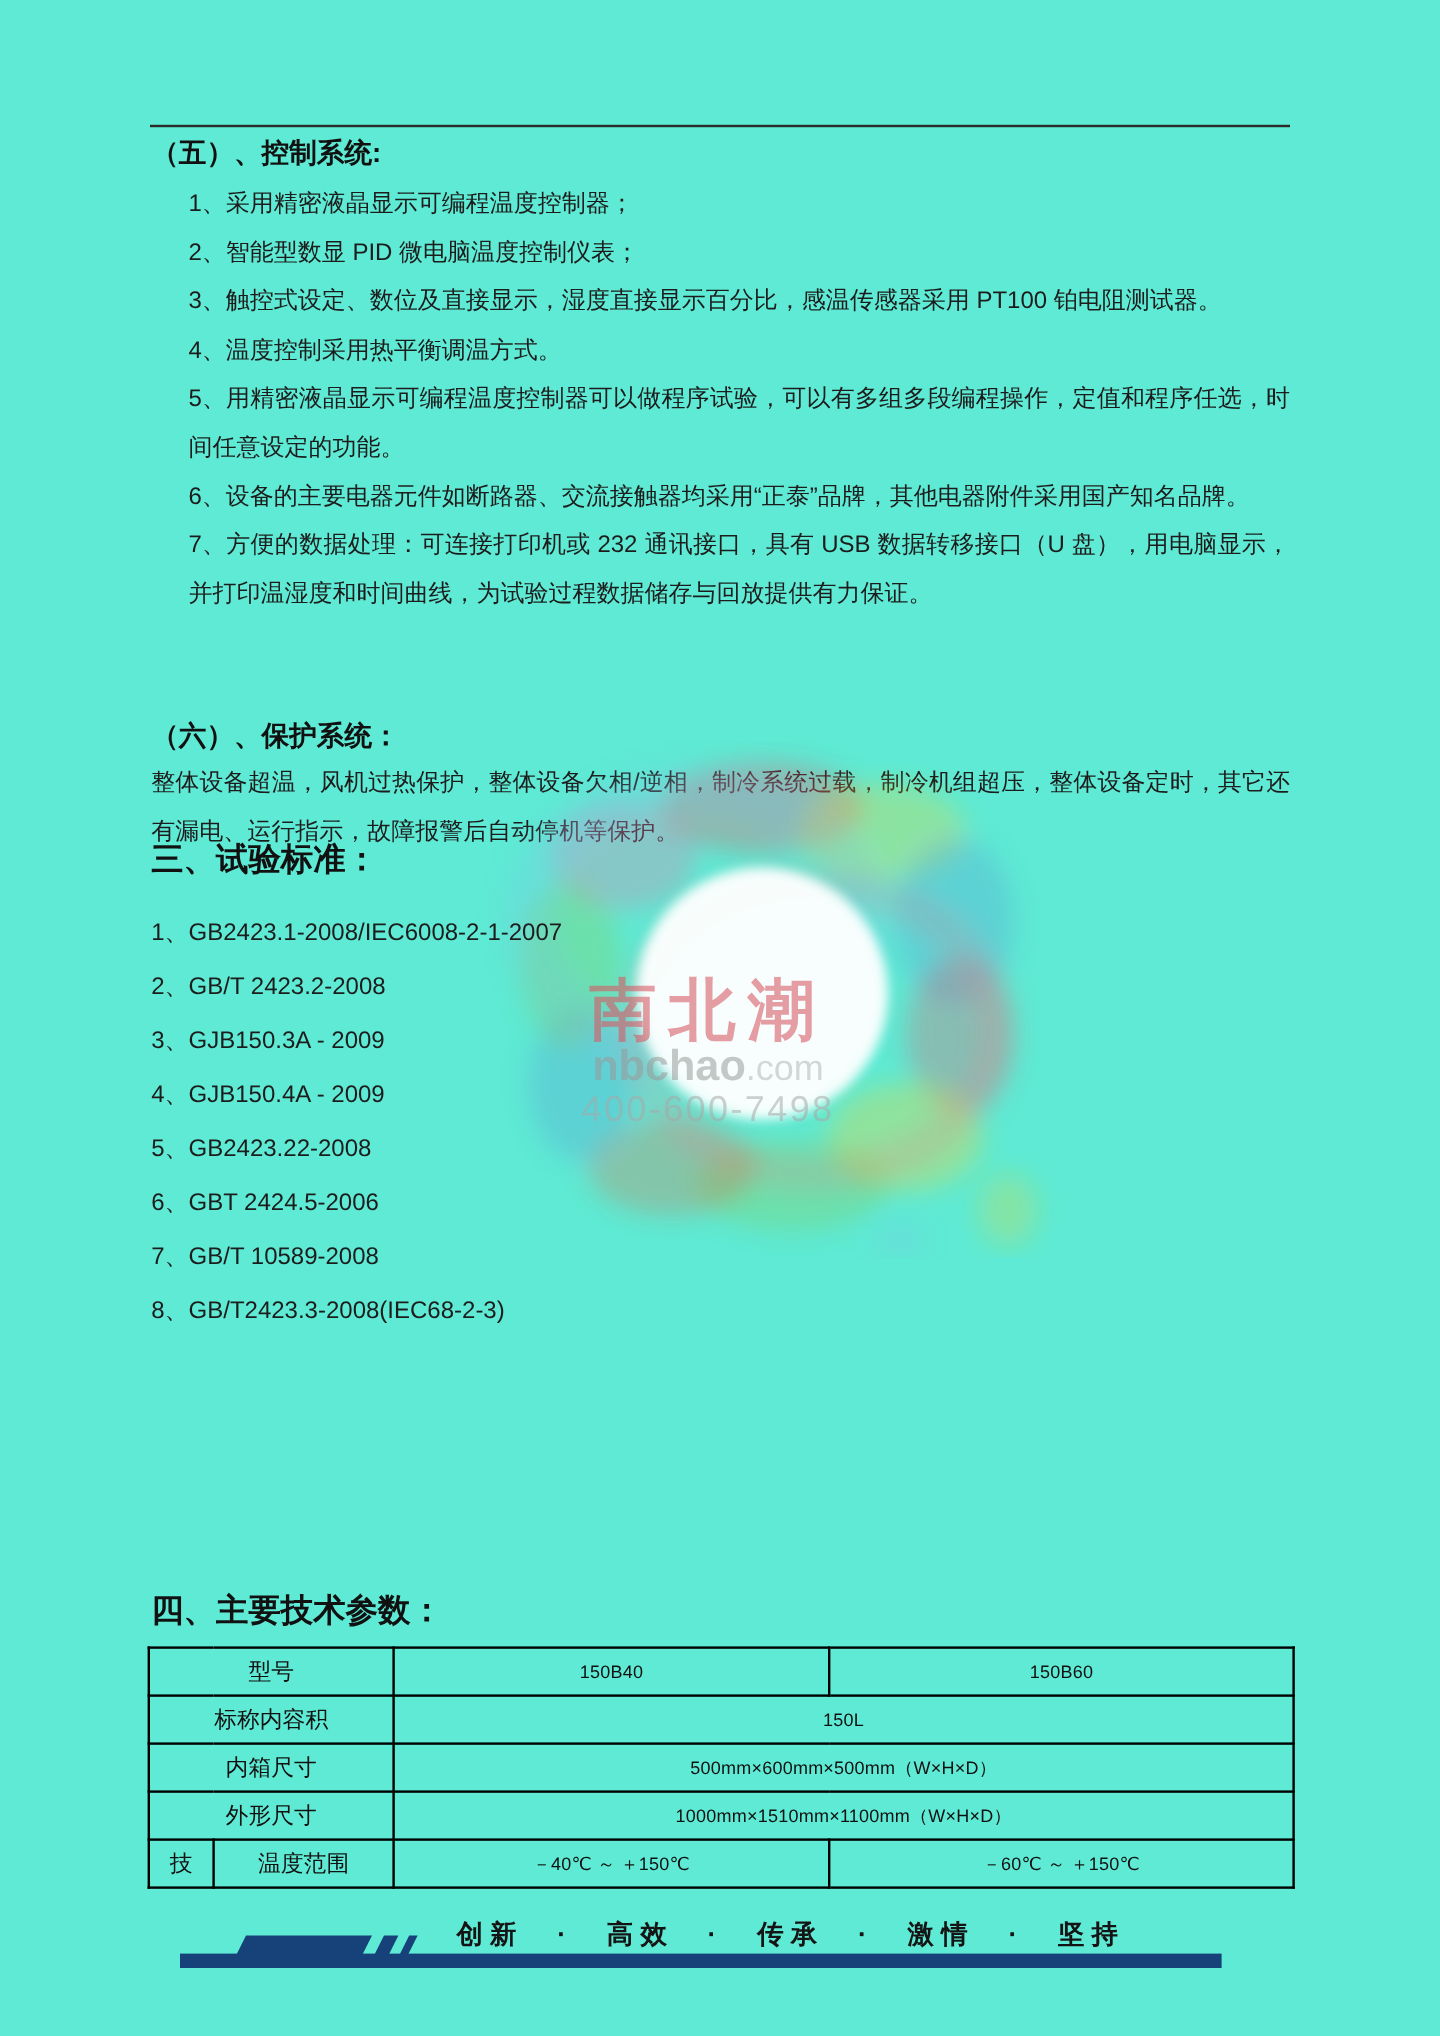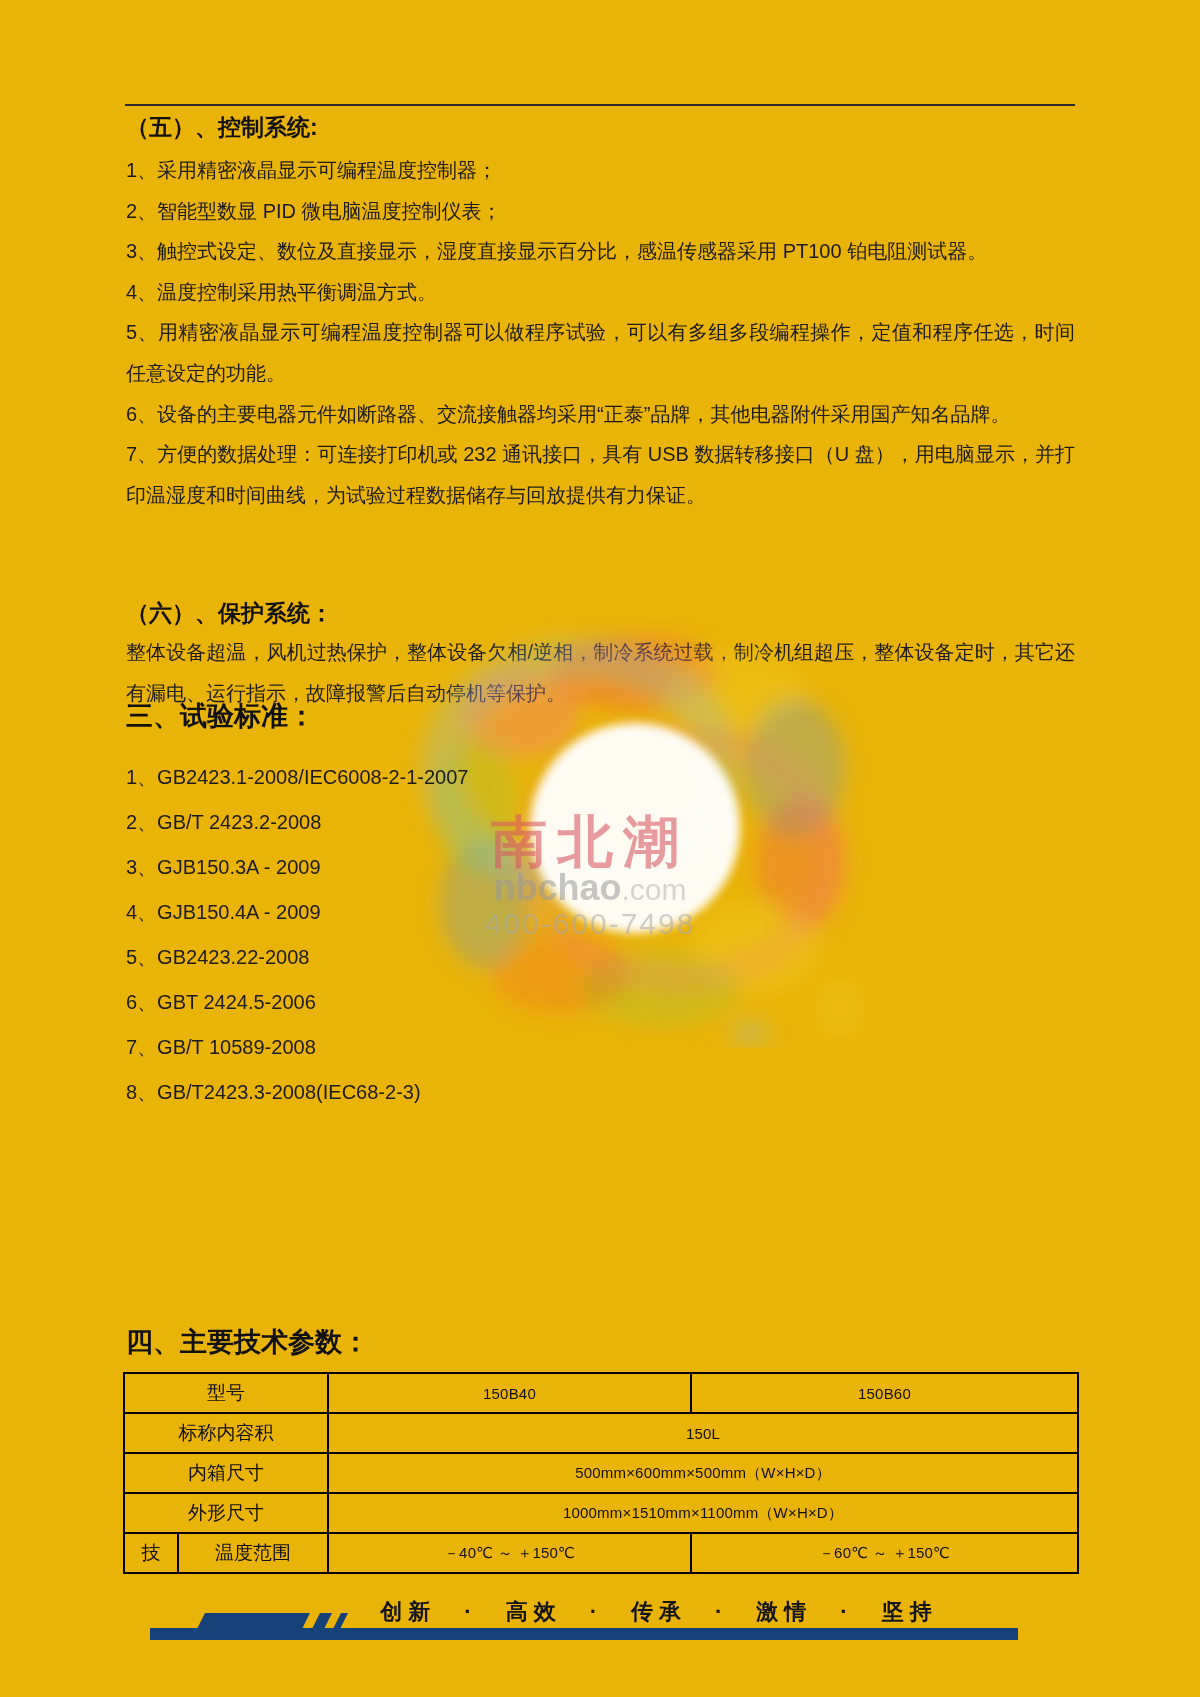--- a/index.html
+++ b/index.html
@@ -1,19 +1,19 @@
 <!DOCTYPE html>
 <html><head>
 <meta charset="utf-8">
 <style>
   html,body{margin:0;padding:0;background:#ffffff;}
   .page{
     position:relative;
     width:1200px;height:1697px;
-    background:#eab308;
+    background:#5eead4;
     font-family:"Liberation Sans","DejaVu Sans",sans-serif;
     color:#1a1a1a;
     overflow:hidden;
   }
   .top-rule{
     position:absolute;left:125px;top:104px;width:950px;height:2px;
     background:#2b2b2b;
   }
   .sec{position:absolute;left:126px;width:949px;}
   .h-sub{
@@ -22,21 +22,21 @@
   }
   .h-big{
     font-size:27px;font-weight:bold;color:#111;
     line-height:36px;margin:0;
   }
   .para{
     font-size:20px;line-height:40.6px;margin:0;
     text-align:justify;color:#1c1c1c;
   }
   .sec5{top:112px;}
-  .sec5 .para-group{margin-top:8px;}
+  .sec5 .para-group{margin-top:8px;margin-left:31px;}
   .sec6{top:598px;}
   .sec6 .para{margin-top:4px;}
   .sec3-head{top:698px;}
   .standards{top:755px;z-index:2;}
   .standards .std-item{
     font-size:20px;line-height:45px;margin:0;color:#1c1c1c;
   }
   .watermark{
     position:absolute;left:380px;top:618px;width:510px;height:430px;
     z-index:1;pointer-events:none;

